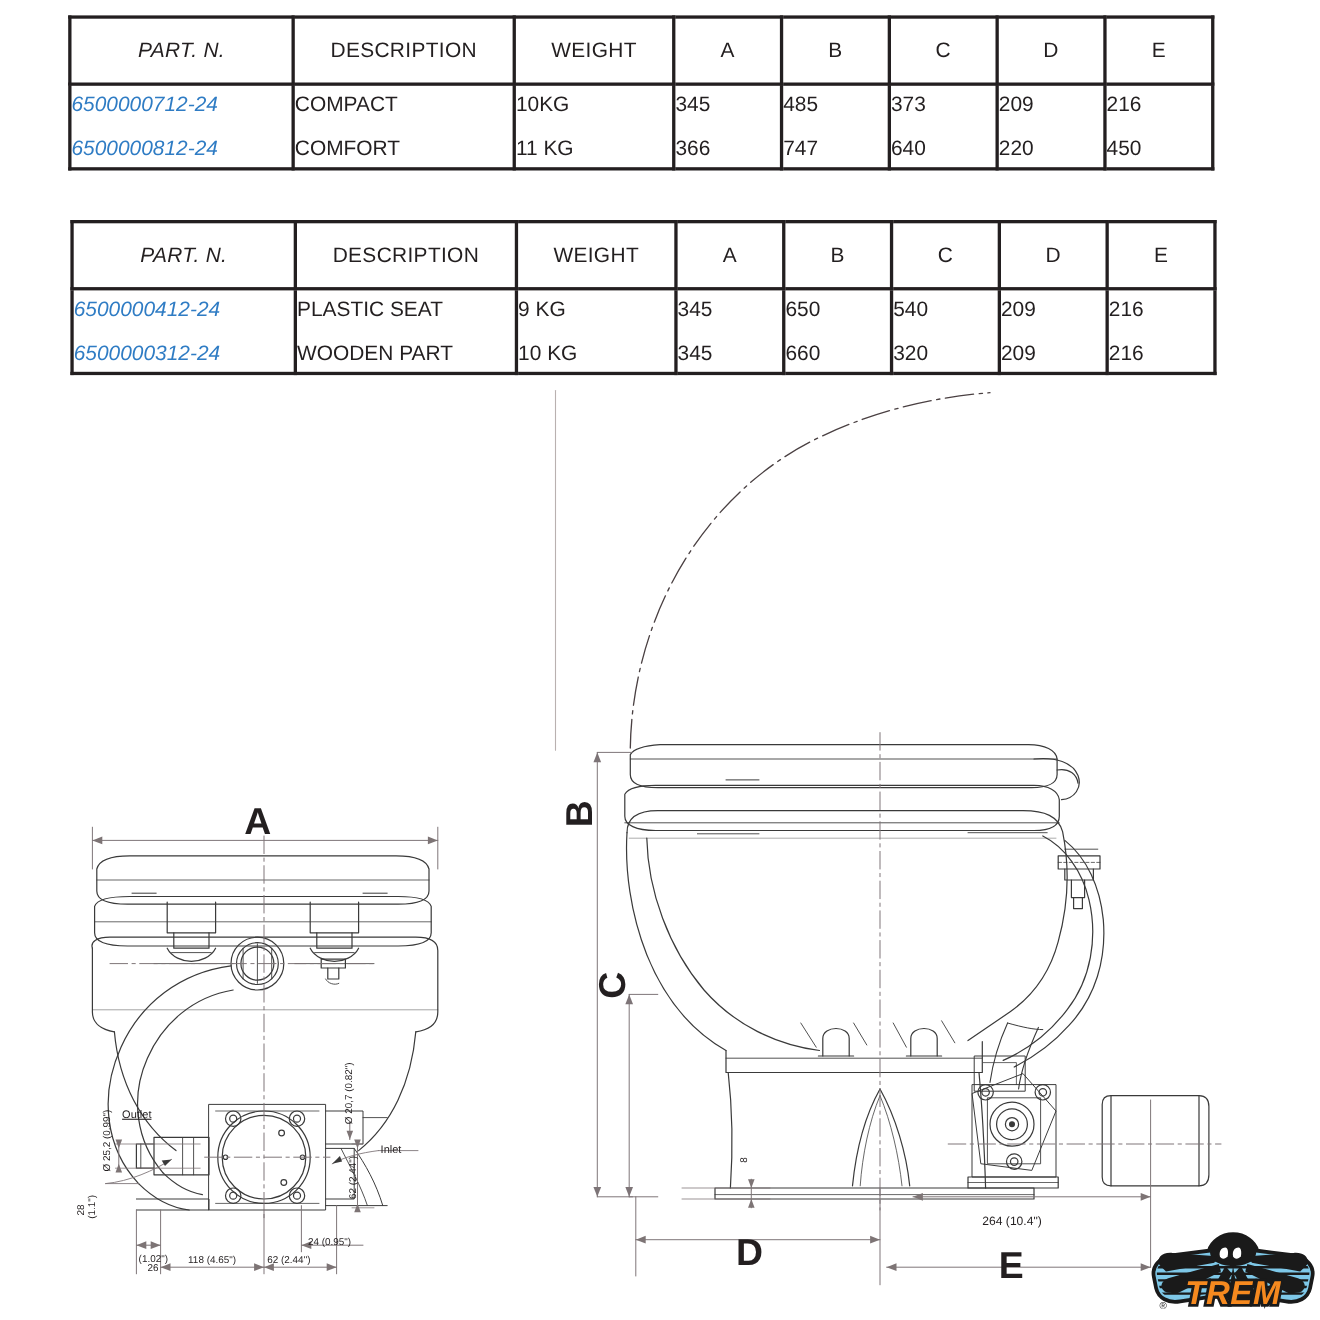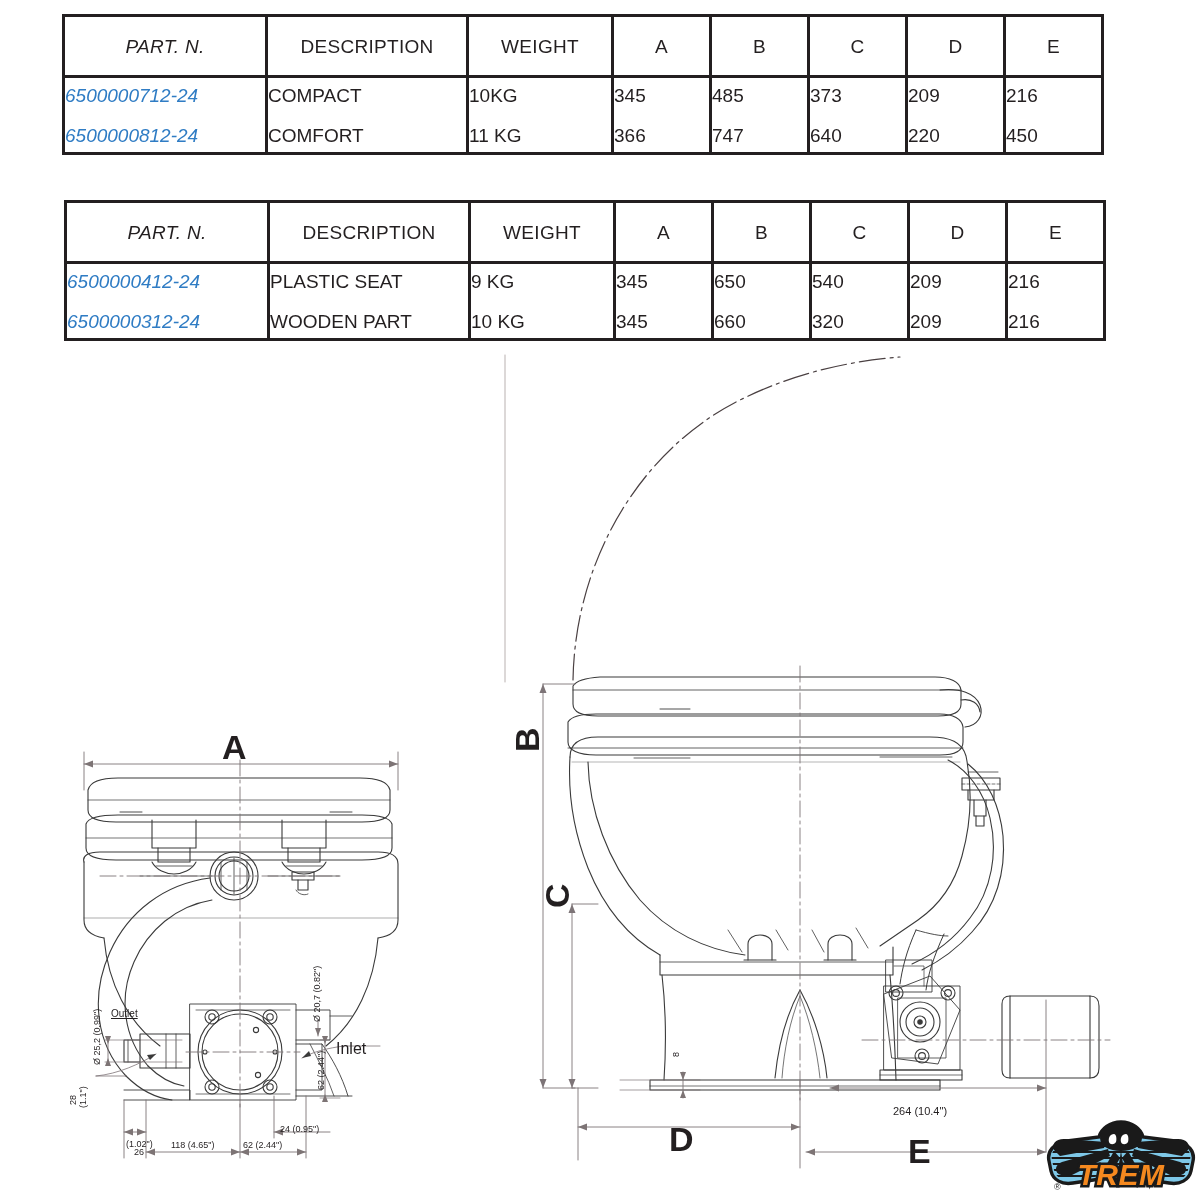--- a/index.html
+++ b/index.html
@@ -41,21 +41,21 @@
   #dim-D{left:669px;top:1120px;font-size:34px;}
   #dim-E{left:908px;top:1132px;font-size:34px;}
 
   
   .ann{position:absolute;font-size:9px;color:#231f20;white-space:nowrap;
        font-family:"Liberation Sans",sans-serif;}
   .ann.rot{transform:rotate(-90deg);transform-origin:left top;}
   .ann.u{text-decoration:underline;}
 
   #ann-outlet{left:66px;top:1008px;font-size:10px;margin-left:45px;}
-  #ann-inlet{left:336px;top:1040px;font-size:16px;}
+  #ann-inlet{left:346px;top:1040px;font-size:10px;}
   #ann-d252{left:92px;top:1065px;}
   #ann-d207{left:312px;top:1022px;}
   #ann-28{left:68px;top:1105px;}
   #ann-28b{left:78px;top:1108px;}
   #ann-62r{left:316px;top:1090px;}
   #ann-26{left:134px;top:1127px;margin-top:20px;}
   #ann-26b{left:126px;top:1139px;}
   #ann-118{left:171px;top:1140px;}
   #ann-62b{left:243px;top:1140px;}
   #ann-24{left:280px;top:1124px;}

